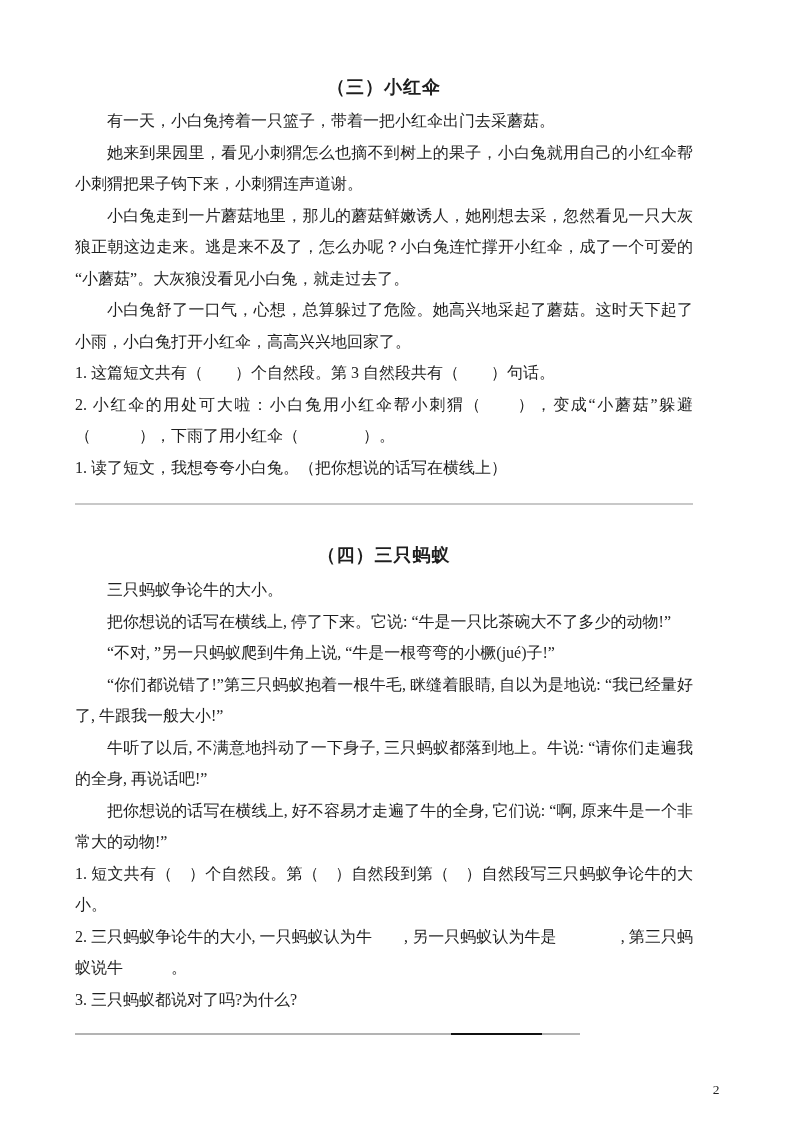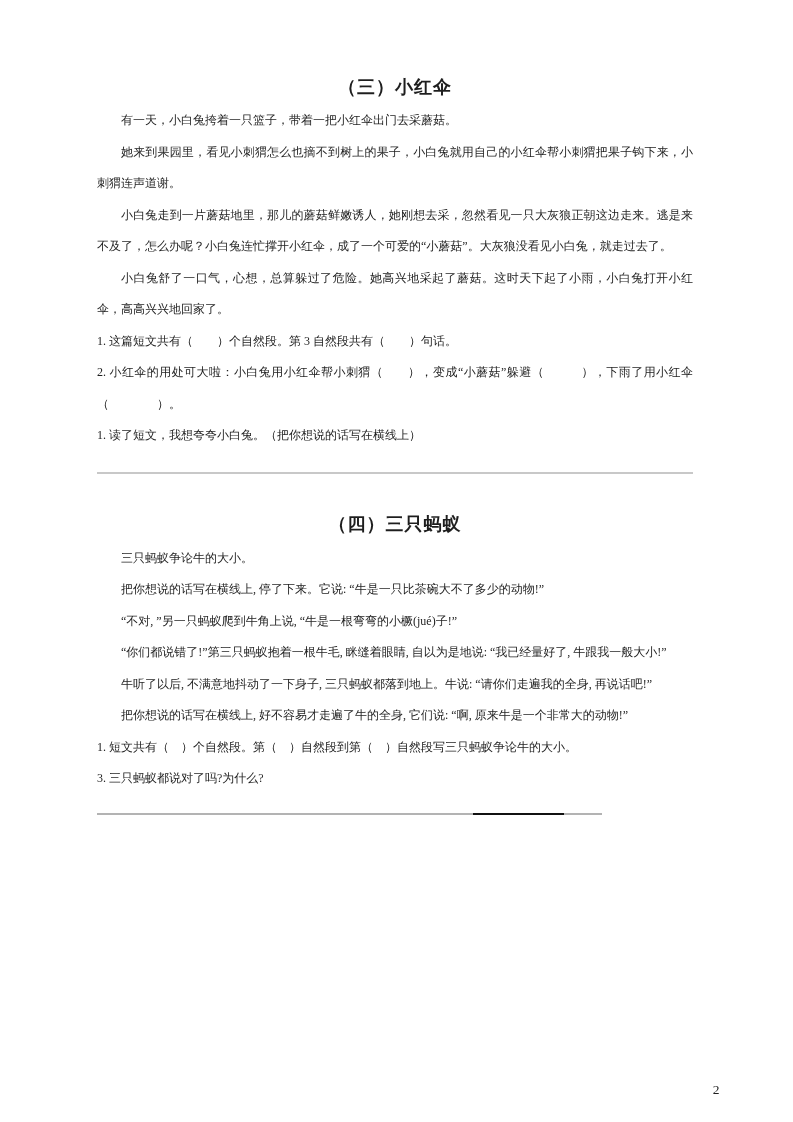--- a/index.html
+++ b/index.html
@@ -14,33 +14,33 @@
   body{
     width:793px;height:1122px;
     font-family:"Liberation Serif","DejaVu Serif",serif;
     color:var(--text);
     position:relative;
     overflow:hidden;
   }
   .page{
     position:relative;
     width:766px;height:1122px;
-    padding:77px 73px 0 97px;
+    padding:77px 73px 0 75px;
     background:var(--page-bg);
   }
   .passage-title{
     font-size:18px;
     line-height:20px;
     font-weight:bold;
     text-align:center;
     margin:0 0 8px 0;
     letter-spacing:1px;
   }
   .para{
-    font-size:12px;
+    font-size:16px;
     line-height:31.5px;
     text-align:justify;
     color:var(--text);
   }
   .para.indent{text-indent:2em;}
   .divider{
     border:none;
     height:2px;
     width:100%;
     background:var(--divider);
@@ -107,20 +107,21 @@
         <p class="para indent">把你想说的话写在横线上, 停了下来。它说: “牛是一只比茶碗大不了多少的动物!”</p>
         <p class="para indent">“不对, ”另一只蚂蚁爬到牛角上说, “牛是一根弯弯的小橛(jué)子!”</p>
         <p class="para indent">“你们都说错了!”第三只蚂蚁抱着一根牛毛, 眯缝着眼睛, 自以为是地说: “我已经量好了, 牛跟我一般大小!”</p>
         <p class="para indent">牛听了以后, 不满意地抖动了一下身子, 三只蚂蚁都落到地上。牛说: “请你们走遍我的全身, 再说话吧!”</p>
         <p class="para indent">把你想说的话写在横线上, 好不容易才走遍了牛的全身, 它们说: “啊, 原来牛是一个非常大的动物!”</p>
       </div>
 
     <div>
 
     <p class="para">1. 短文共有（　）个自然段。第（　）自然段到第（　）自然段写三只蚂蚁争论牛的大小。</p>
+        <p class="para">2. 三只蚂蚁争论牛的大小, 一只蚂蚁认为牛　　, 另一只蚂蚁认为牛是　　　　, 第三只蚂蚁说牛　　　。</p>
         <p class="para">3. 三只蚂蚁都说对了吗?为什么?</p>
       </div>
 
     <div class="answer-divider">
       <span class="answer-underline"></span>
     </div>
 
   </section>
 
   <div class="page-number">2</div>

